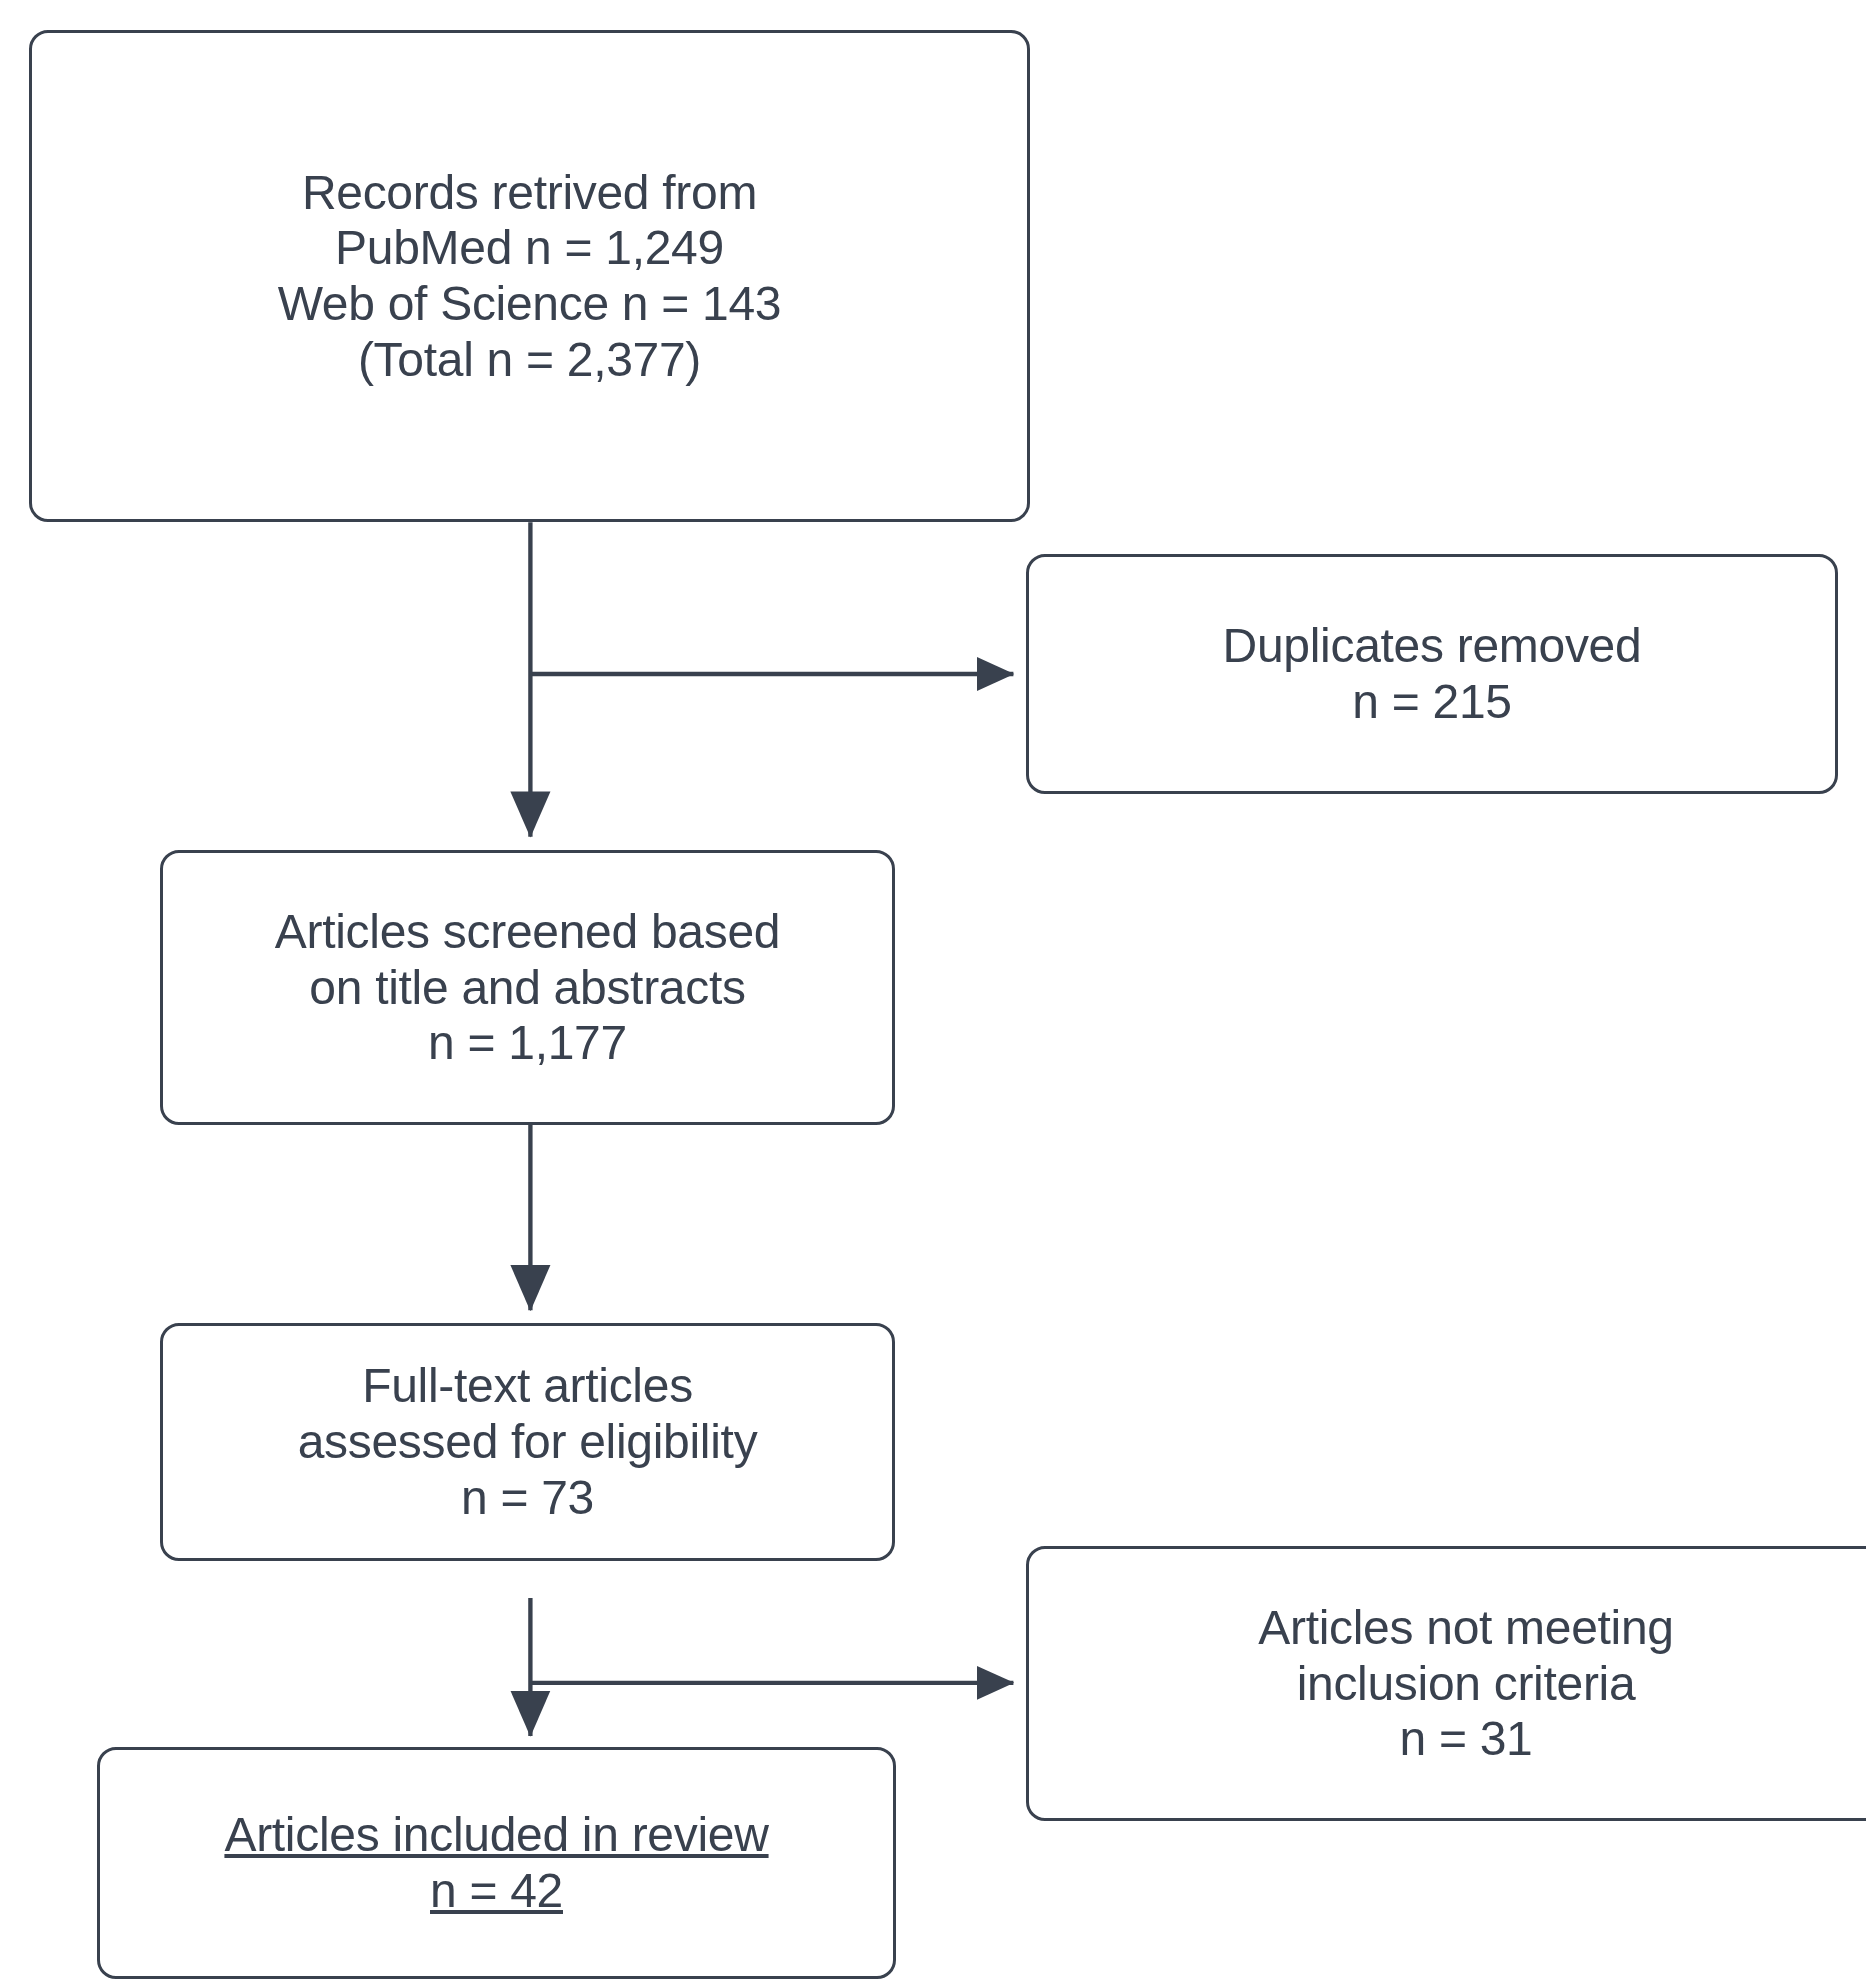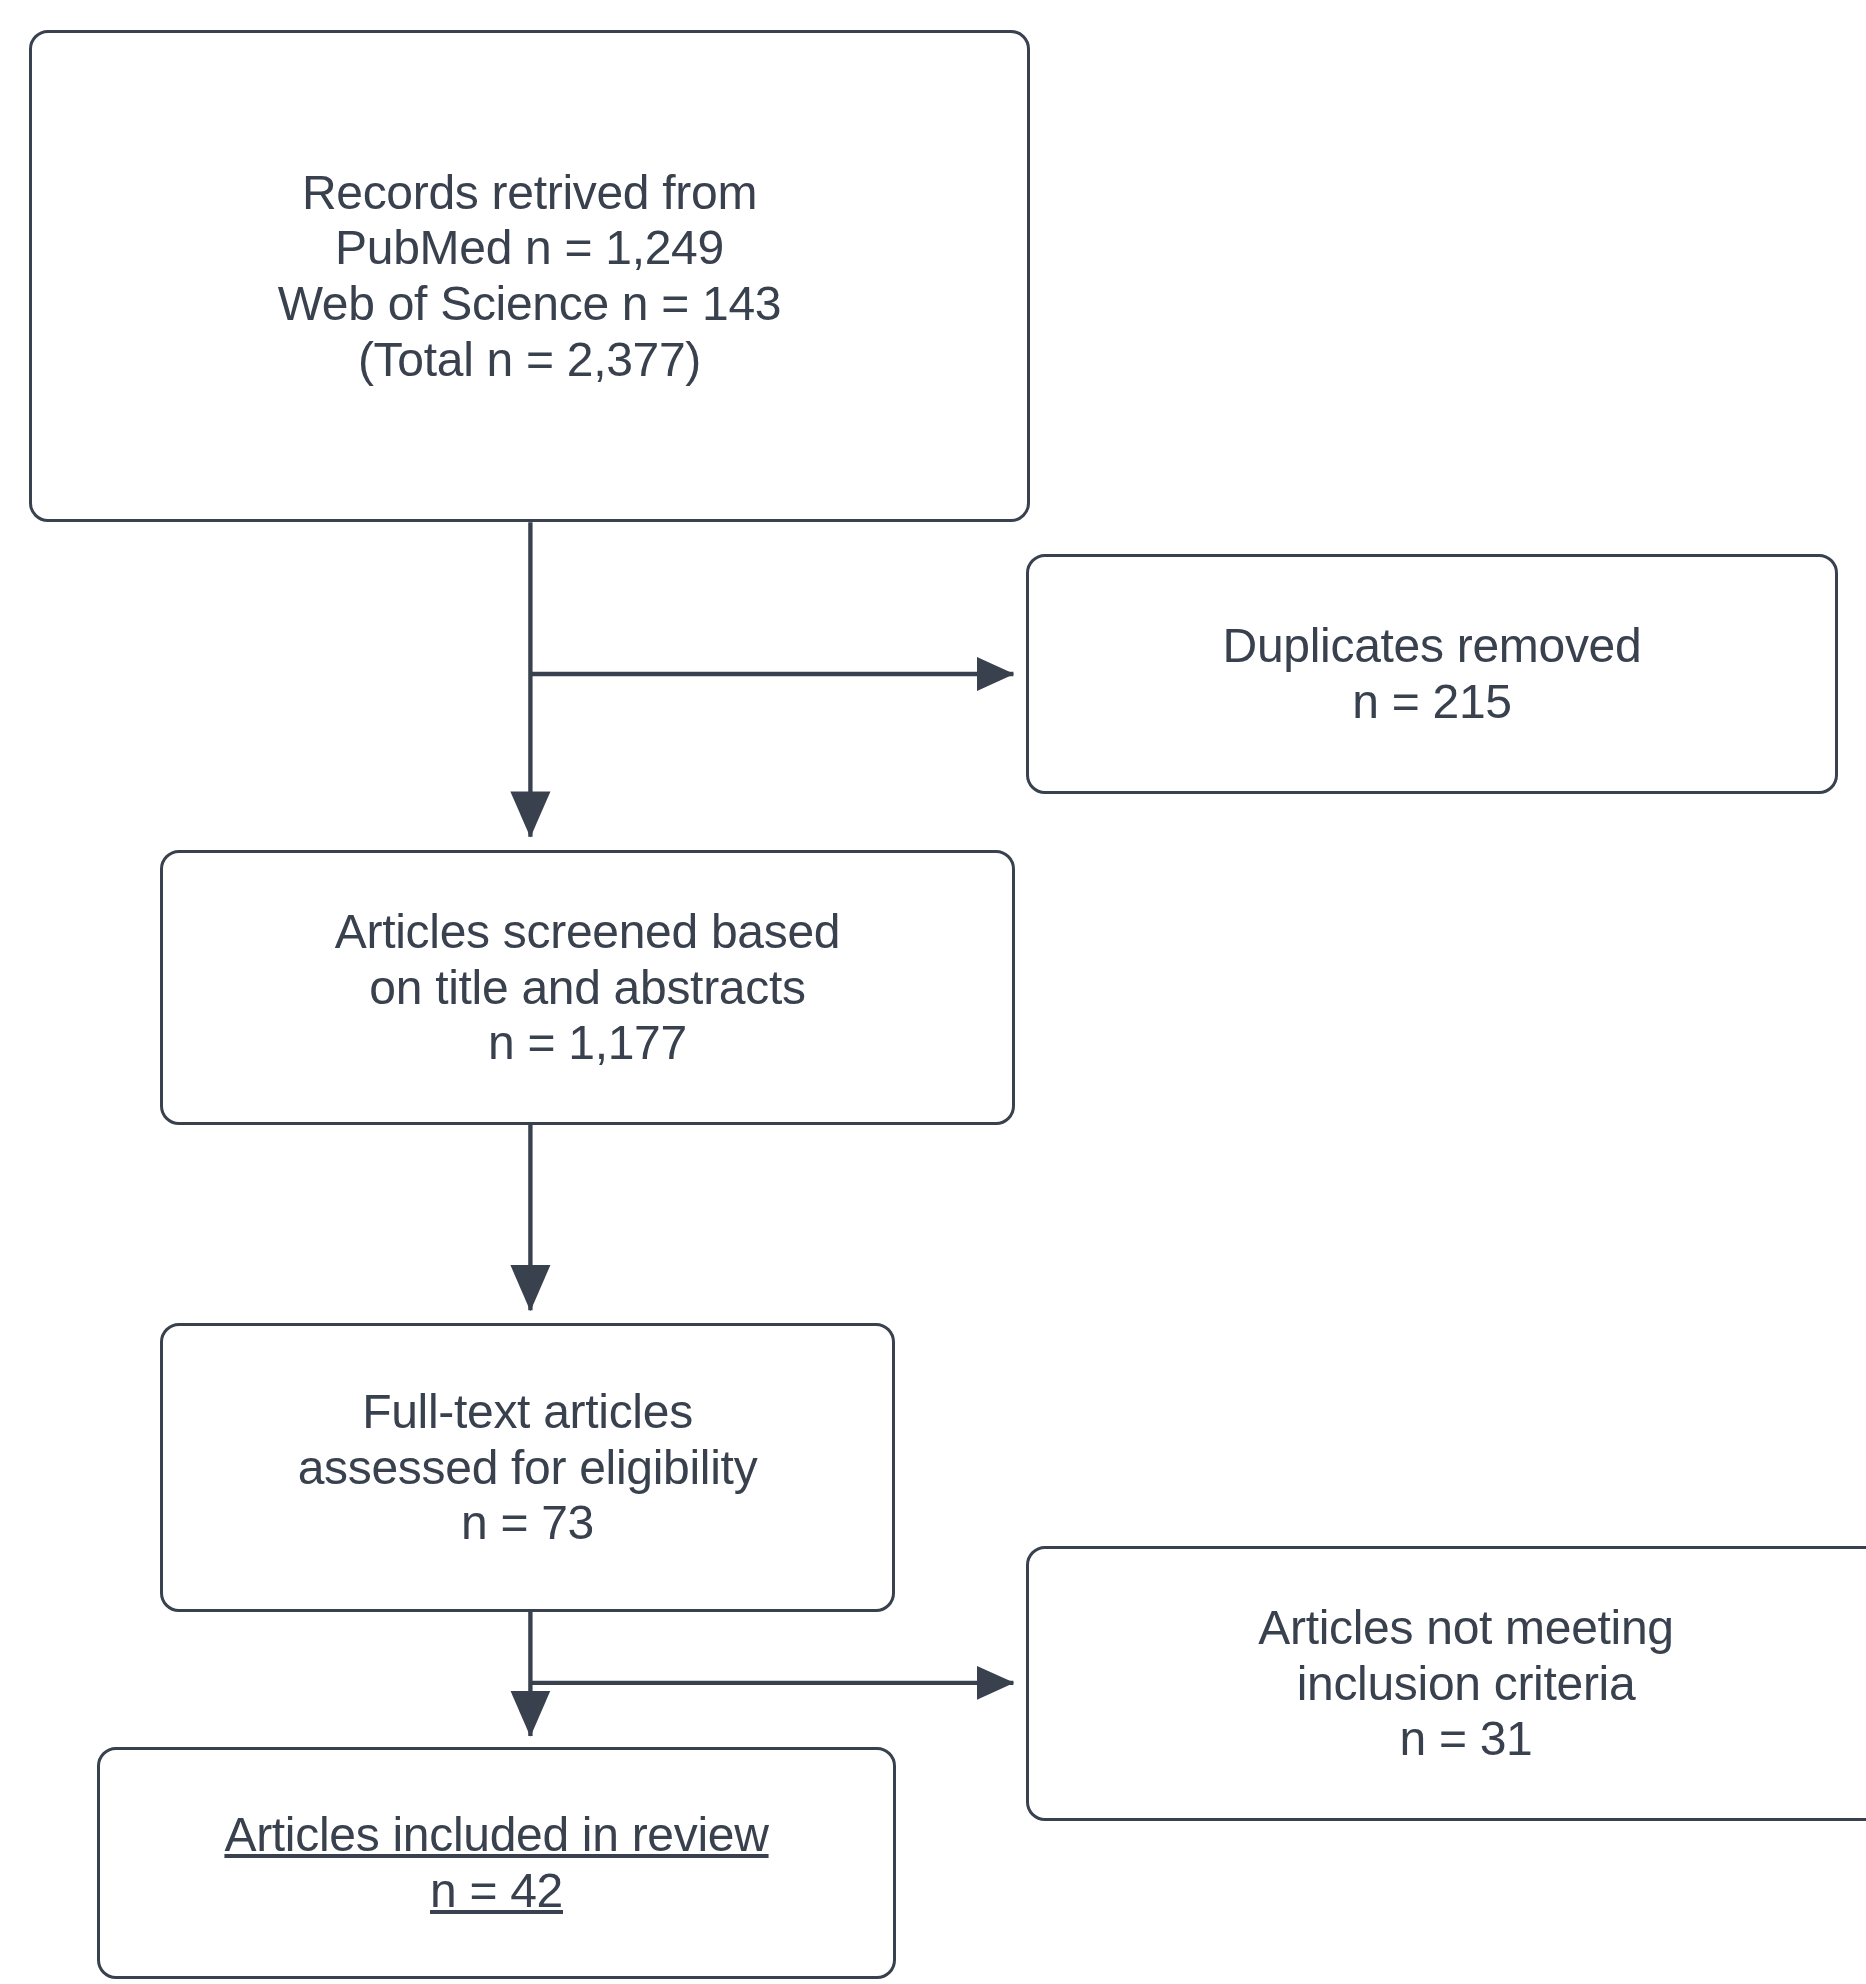--- a/index.html
+++ b/index.html
@@ -58,29 +58,29 @@
     left: 1026px;
     top: 554px;
     width: 812px;
     height: 240px;
     align-items: center;
   }
   
   #box-screened {
     left: 160px;
     top: 850px;
-    width: 855px;
+    width: 735px;
     height: 275px;
   }
   
   #box-fulltext {
     left: 160px;
     top: 1323px;
     width: 735px;
-    height: 289px;
+    height: 238px;
   }
   
   #box-excluded {
     left: 1026px;
     top: 1546px;
     width: 880px;
     height: 275px;
   }
   
   #box-included {

